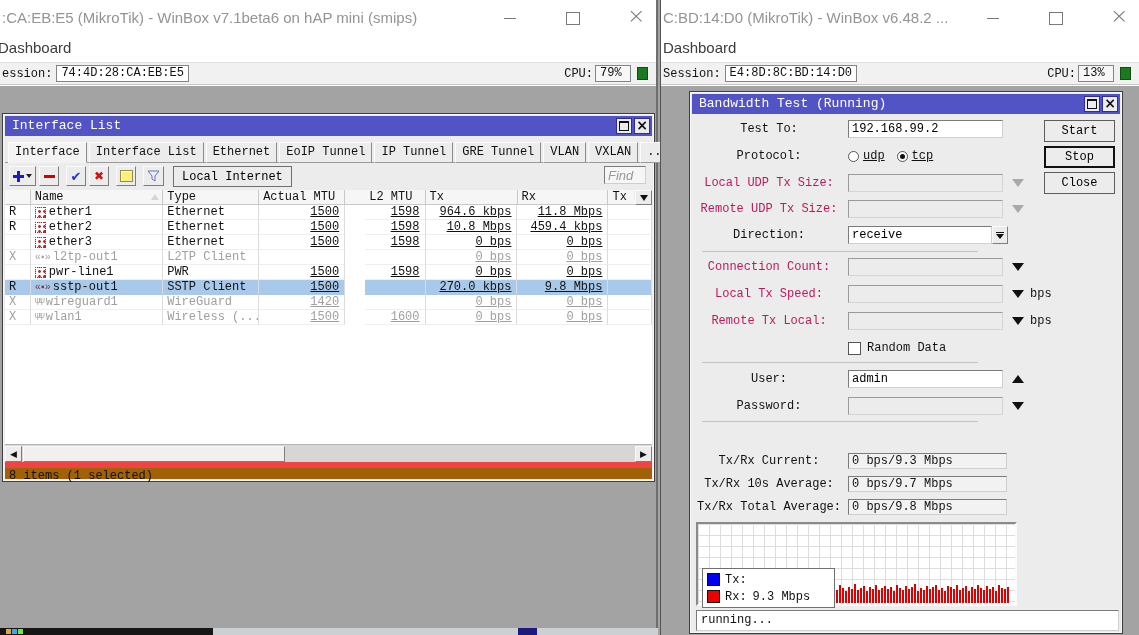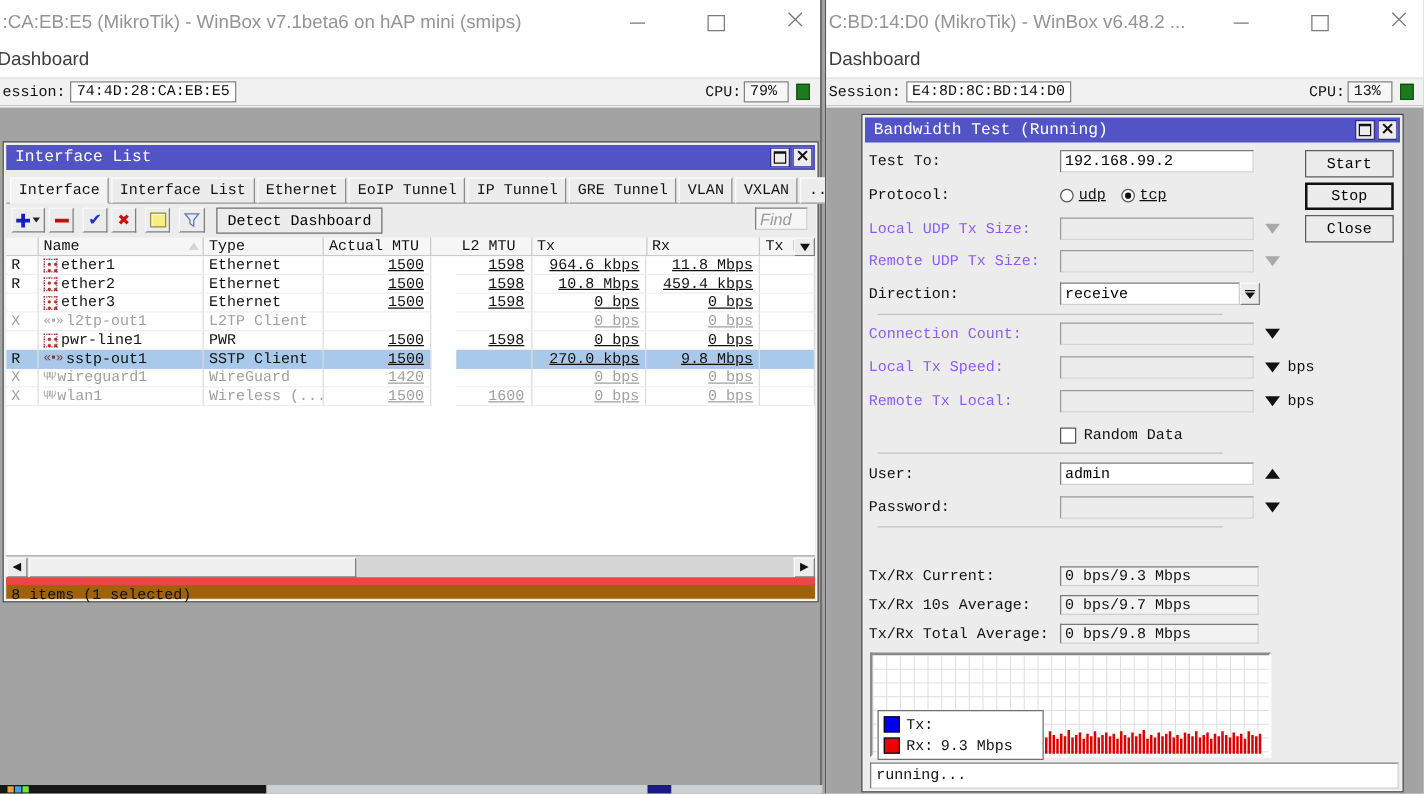--- a/index.html
+++ b/index.html
@@ -76,22 +76,22 @@
   .wireless-icon { font-size:10px; line-height:11px; color:#a8a8a8; letter-spacing:-2px; }
   .hsb { position:absolute; left:2px; right:2px; bottom:19px; height:18px; background:#d6d6d6; border-top:1px solid #b5b5b5; }
   .sbtn { position:absolute; top:1px; width:17px; height:16px; background:#ececec; border:1px solid; border-color:#fafafa #7d7d7d #7d7d7d #fafafa; font:9px "DejaVu Sans",sans-serif; text-align:center; line-height:15px; color:#111; }
   .sbtn.left { left:0; } .sbtn.right { right:0; }
   .hthumb { position:absolute; left:18px; top:1px; width:262px; height:16px; background:#f0f0f0; border:1px solid; border-color:#fafafa #7d7d7d #7d7d7d #fafafa; }
   .sbar { position:absolute; left:2px; right:2px; bottom:2px; height:17px; background:#a16207; border-top:6px solid #ef4444; line-height:16px; padding-left:4px; }
 
   
   #btest-win { left:28px; top:5px; width:434px; height:543px; }
   .frow { position:absolute; left:5px; height:18px; display:flex; align-items:center; }
-  .flabel { width:153px; text-align:left; padding-right:5px; white-space:nowrap; flex:none; }
-  .flabel.dis { color:#8b5cf6; }
+  .flabel { width:153px; text-align:center; padding-right:5px; white-space:nowrap; flex:none; }
+  .flabel.dis { color:#be185d; }
   .inp { width:155px; height:18px; border:1px solid; border-color:#7b7b7b #cfcfcf #cfcfcf #7b7b7b; background:#fff; font:12px "Liberation Mono",monospace; padding:0 3px; flex:none; }
   .inp.dis { background:#ececec; border-color:#9a9a9a #d5d5d5 #d5d5d5 #9a9a9a; }
   .inp.short { width:144px; }
   .combo-btn { width:16px; height:18px; background:#ececec; border:1px solid; border-color:#fafafa #7d7d7d #7d7d7d #fafafa; display:flex; flex-direction:column; align-items:center; justify-content:center; flex:none; }
   .combo-btn::before { content:""; width:8px; border-top:1px solid #111; margin-bottom:1px; }
   .combo-btn::after { content:""; width:0; height:0; border-left:4px solid transparent; border-right:4px solid transparent; border-top:5px solid #111; }
   .arr { width:0; height:0; margin-left:9px; flex:none; }
   .arr.down { border-left:6px solid transparent; border-right:6px solid transparent; border-top:8px solid #111; }
   .arr.up { border-left:6px solid transparent; border-right:6px solid transparent; border-bottom:8px solid #111; }
   .arr.disabled { border-top-color:#a9a9a9; }
@@ -180,21 +180,21 @@
               <span class="glyph-x">✖</span>
             </span>
           <span class="tbtn bcom">
               <span class="docicon"></span>
             </span>
           <span class="tbtn bfil">
             <svg width="13" height="13">
                 <path d="M1 1 H12 L8 6 V11 L5 9 V6 Z" fill="#e8eef8" stroke="#6677aa"></path>
               </svg>
           </span>
-          <button class="detect-btn">Detect Dashboard</button>
+          <button class="detect-btn">Local Internet</button>
           <input class="find-input" placeholder="Find" style="">
         </div>
         <div class="thead">
             <div class="th c0"></div>
             <div class="th c1">Name<span class="sort"></span></div>
             <div class="th c2">Type</div>
             <div class="th c3">Actual MTU</div>
             <div class="th c4">L2 MTU</div>
             <div class="th c5">Tx</div>
             <div class="th c6">Rx</div>

